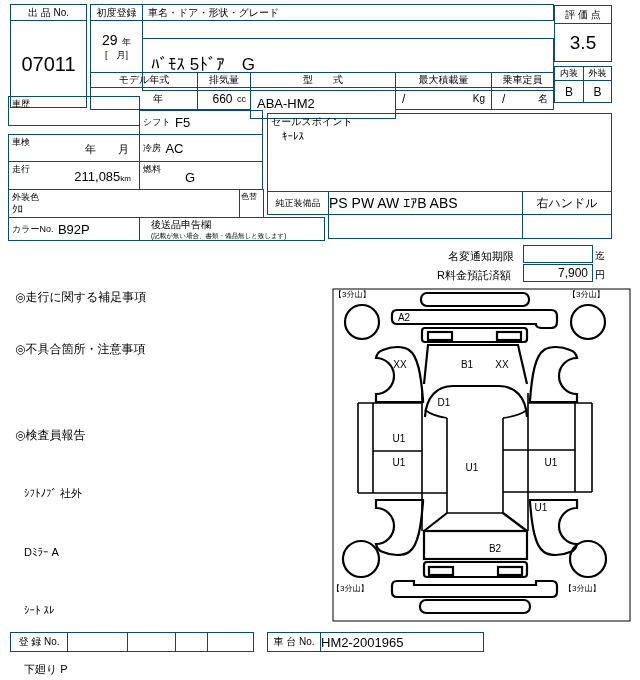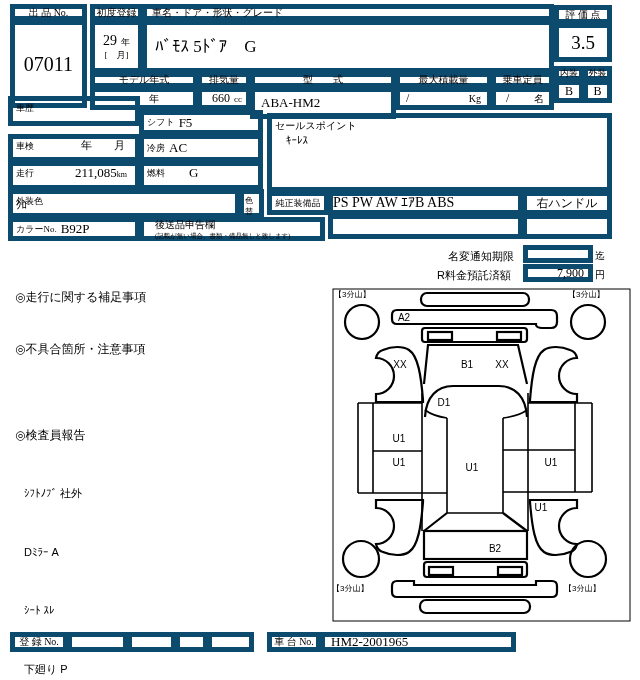--- a/index.html
+++ b/index.html
@@ -1,25 +1,25 @@
 <!DOCTYPE html>
 <html><head>
 <meta charset="utf-8">
 <style>
   html,body{margin:0;padding:0;background:#fff;}
   .sheet{position:relative;width:640px;height:680px;background:#ffffff;
          font-family:"Liberation Sans","DejaVu Sans",sans-serif;color:#000;overflow:hidden;}
   .c{position:absolute;box-sizing:border-box;}
-  .b{border:5px solid #0c4a6e;display:flex;align-items:center;justify-content:center;font-family:Liberation Serif, serif;}
+  .b{border:1px solid #0c4a6e;display:flex;align-items:center;justify-content:center;}
   .bl{justify-content:flex-start;}
   .br{justify-content:flex-end;}
   .col{flex-direction:column;align-items:center;justify-content:center;}
   .tag{position:absolute;top:1px;left:3px;font-size:9px;white-space:nowrap;}
   .f8{font-size:8px;}.f9{font-size:9px;}.f10{font-size:10px;}.f11{font-size:11px;}
-  .f12{font-size:12px;}.f13{font-size:13px;}.f14{font-size:14px;}.f17{font-size:17px;}
+  .f12{font-size:12px;}.f13{font-size:13px;}.f14{font-size:14px;}.f17{font-size:17px;margin-top:18px;}
   .f20{font-size:20px;}
   .txt{position:absolute;white-space:nowrap;}
   .list{position:absolute;left:24px;top:445px;font-size:11px;line-height:19.5px;white-space:pre;}
   svg .ln{fill:none;stroke:#000;stroke-width:1.6;}
   svg .th{fill:none;stroke:#000;stroke-width:2.2;}
   svg .frame{fill:none;stroke:#000;stroke-width:1;}
   svg text{font-family:"Liberation Sans","DejaVu Sans",sans-serif;font-size:10px;fill:#000;}
   svg text.tire{font-size:8px;}
 </style>
 </head>
@@ -233,17 +233,17 @@
       <span>登 録 No.</span>
     </div>
   <div class="c b" style="left:67px;top:632px;width:61px;height:20px"></div>
   <div class="c b" style="left:127px;top:632px;width:49px;height:20px"></div>
   <div class="c b" style="left:175px;top:632px;width:33px;height:20px"></div>
   <div class="c b" style="left:207px;top:632px;width:47px;height:20px"></div>
 
   <div class="c b f10" style="left:267px;top:632px;width:54px;height:20px">
       <span>車 台 No.</span>
     </div>
-  <div class="c b bl f13" style="left:320px;top:632px;width:196px;height:20px;padding-left:6px">
+  <div class="c b bl f13" style="left:320px;top:632px;width:164px;height:20px;">
       <span>HM2-2001965</span>
     </div>
 
 </div>
 
 </body></html>

